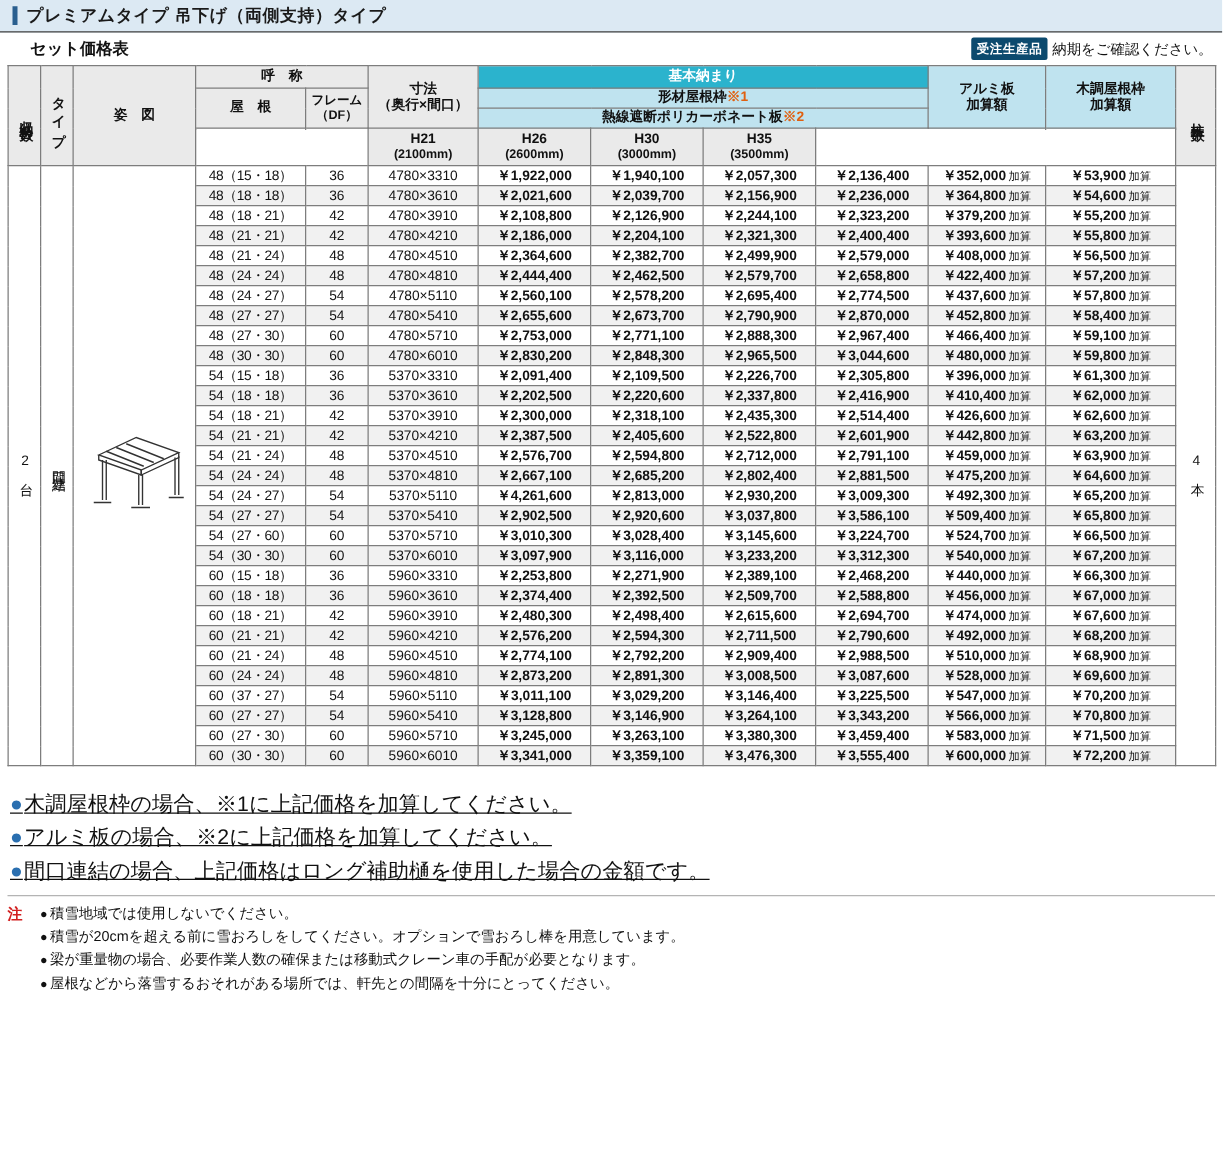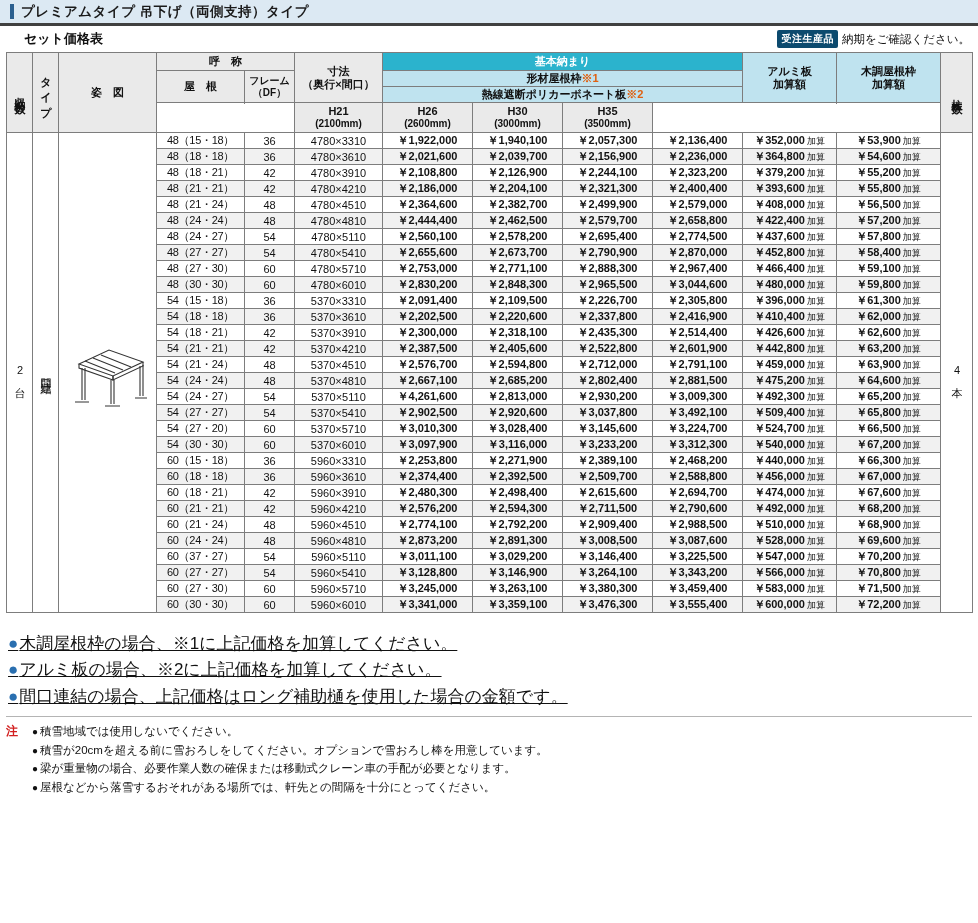--- a/index.html
+++ b/index.html
@@ -12,21 +12,21 @@
     width: 978px;
     height: 923px;
     position: relative;
     background: #fff;
     overflow: hidden;
   }
   
   .title-bar {
     height: 26px;
     background: #dce9f3;
-    border-bottom: 3px solid #404040;
+    border-bottom: 1px solid #404040;
     display: flex;
     align-items: center;
     padding-left: 10px;
   }
   .title-bar .bar-mark {
     width: 4px; height: 15px;
     background: #2a5f8f;
     margin-right: 7px;
   }
   .title-bar .title-text {
@@ -483,26 +483,26 @@
           <td class="add-cell">￥492,300<span class="kasan">加算</span></td>
           <td class="add-cell">￥65,200<span class="kasan">加算</span></td>
         </tr>
         <tr class="row-alt">
           <td class="name-cell">54（27・27）</td>
           <td class="frame-cell">54</td>
           <td class="dim-cell">5370×5410</td>
           <td class="price-cell">￥2,902,500</td>
           <td class="price-cell">￥2,920,600</td>
           <td class="price-cell">￥3,037,800</td>
-          <td class="price-cell">￥3,492,100</td>
+          <td class="price-cell">￥3,586,100</td>
           <td class="add-cell">￥509,400<span class="kasan">加算</span></td>
           <td class="add-cell">￥65,800<span class="kasan">加算</span></td>
         </tr>
         <tr class="row-norm">
-          <td class="name-cell">54（27・20）</td>
+          <td class="name-cell">54（27・60）</td>
           <td class="frame-cell">60</td>
           <td class="dim-cell">5370×5710</td>
           <td class="price-cell">￥3,010,300</td>
           <td class="price-cell">￥3,028,400</td>
           <td class="price-cell">￥3,145,600</td>
           <td class="price-cell">￥3,224,700</td>
           <td class="add-cell">￥524,700<span class="kasan">加算</span></td>
           <td class="add-cell">￥66,500<span class="kasan">加算</span></td>
         </tr>
         <tr class="row-alt">

